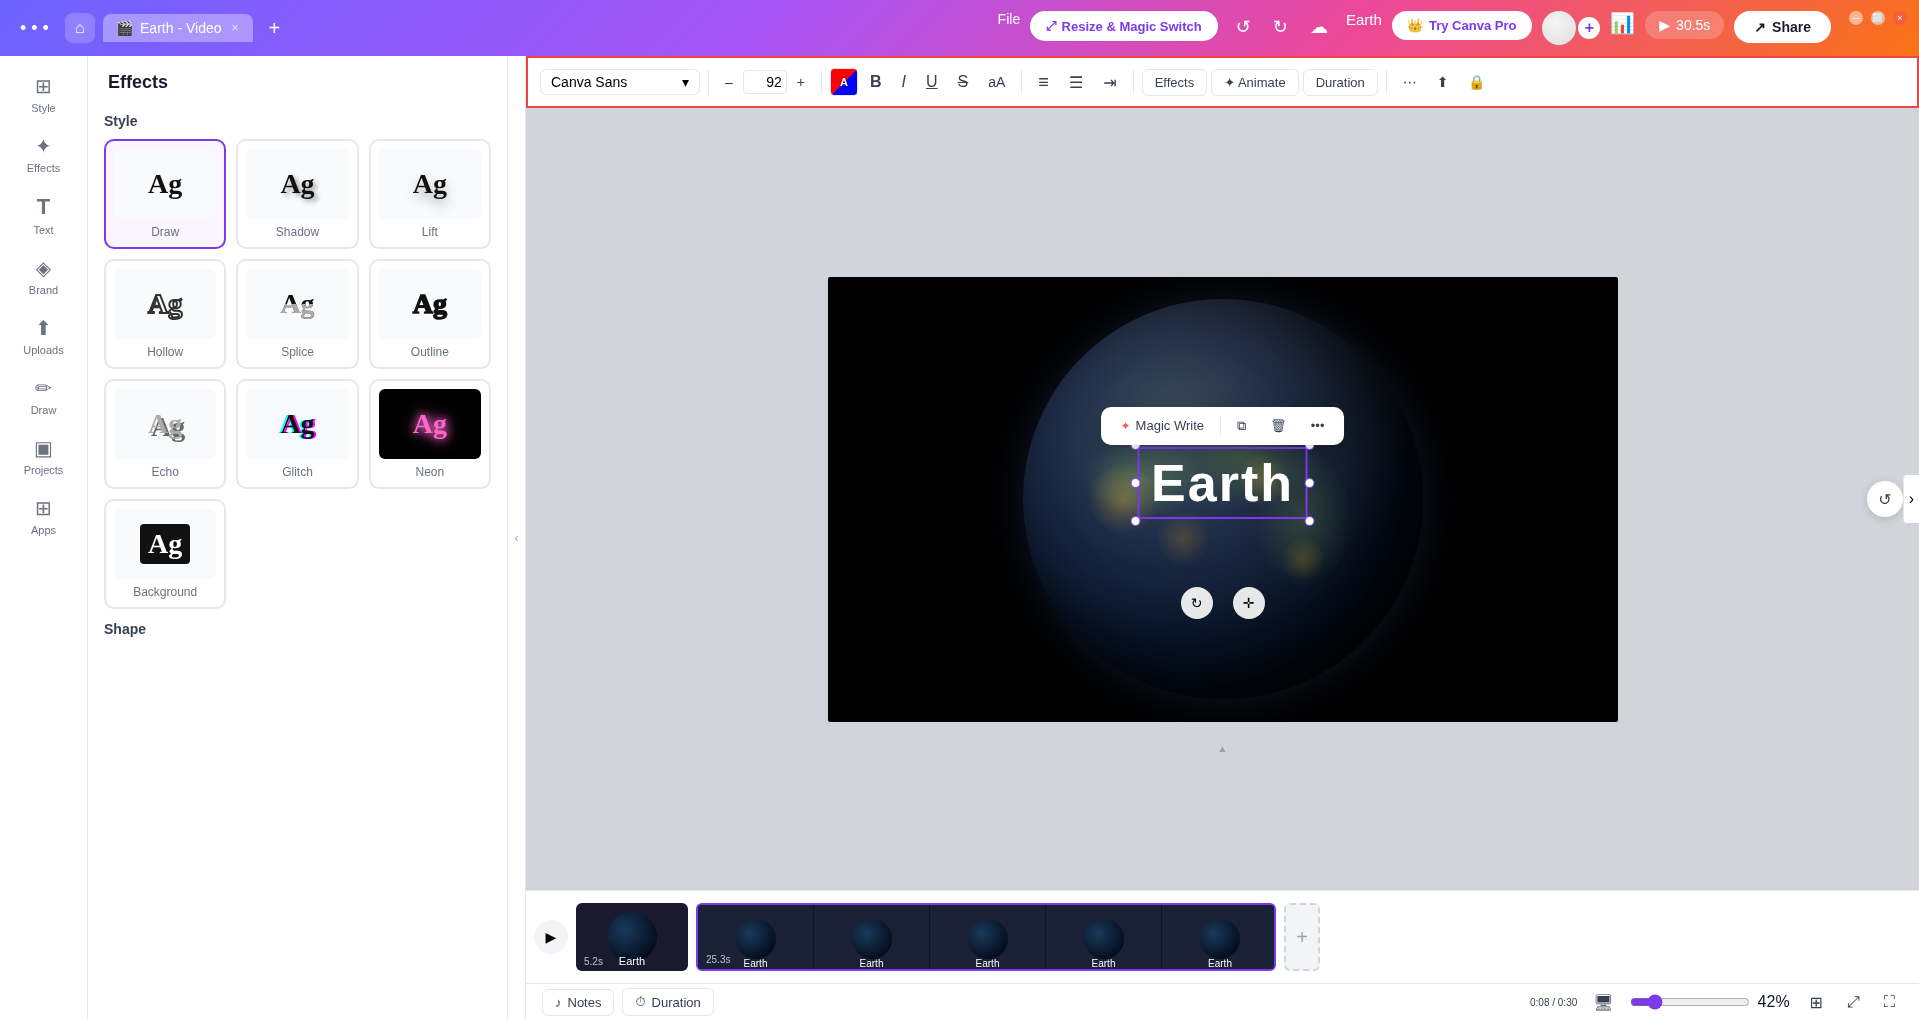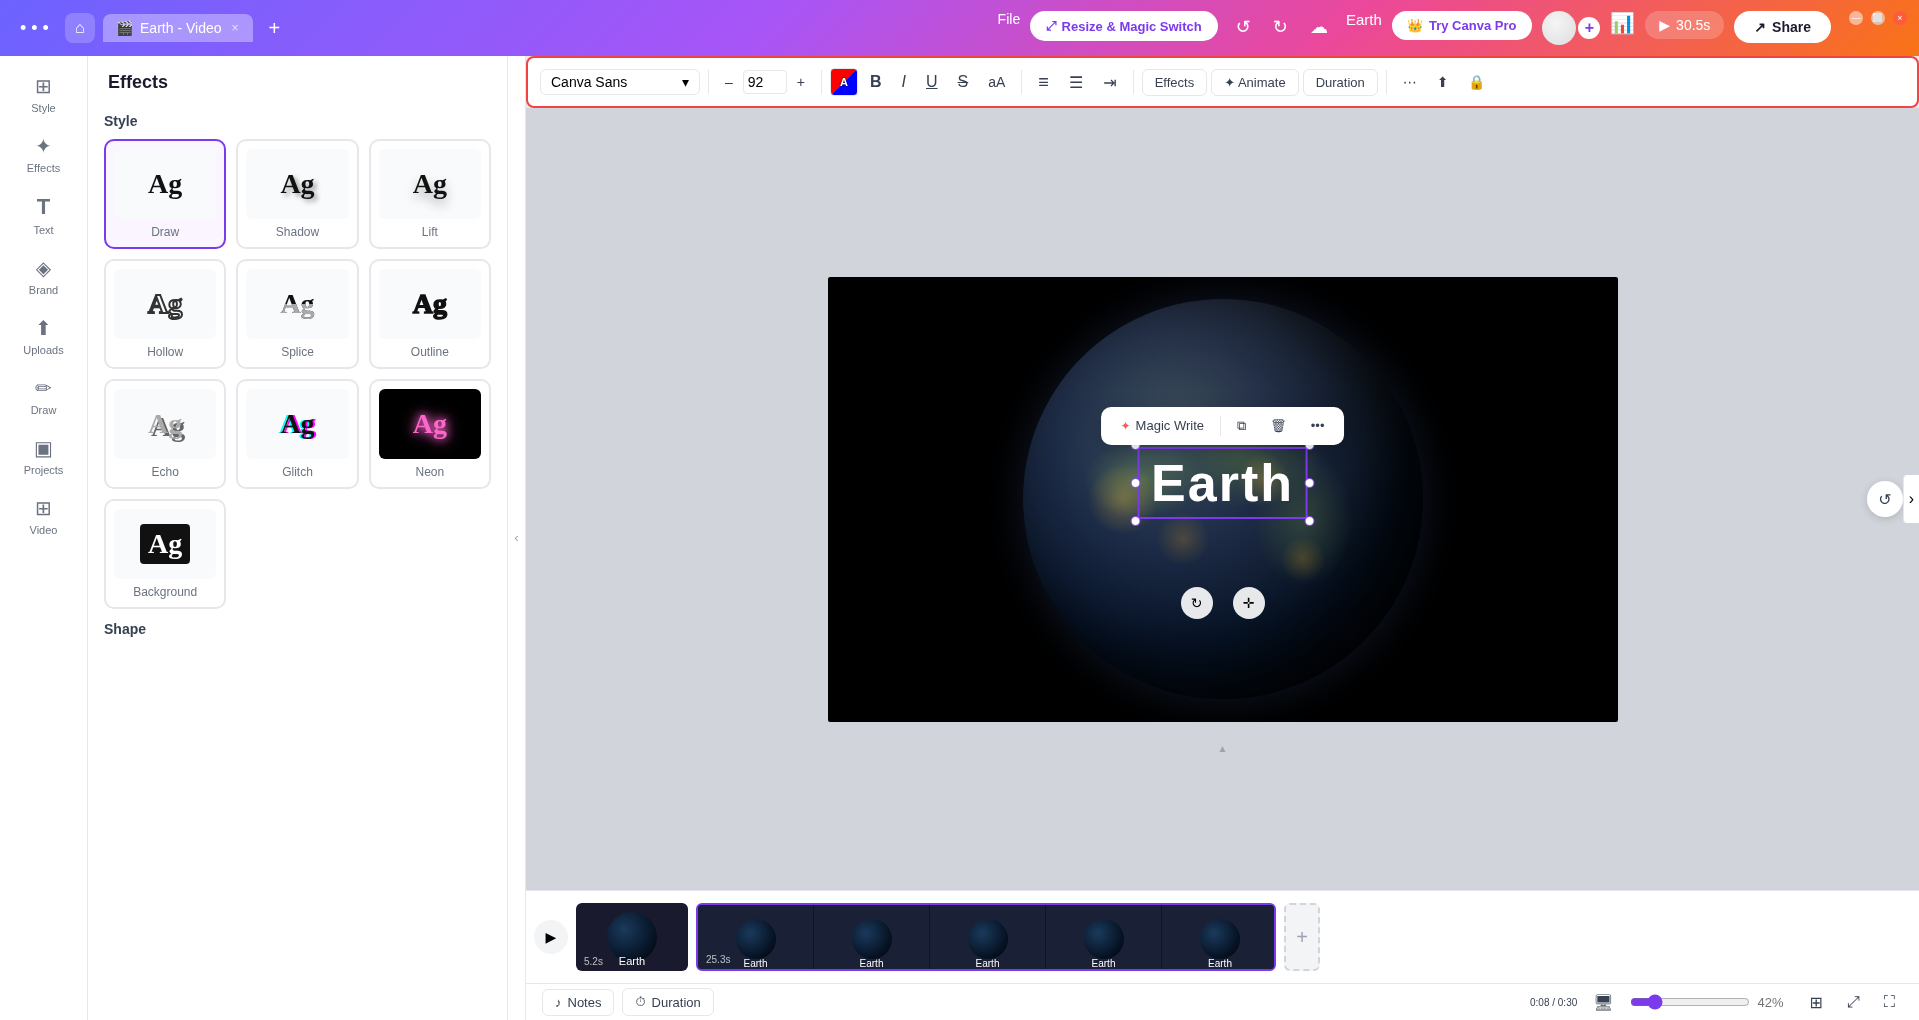--- a/index.html
+++ b/index.html
@@ -201,21 +201,21 @@
     
     .format-toolbar {
       height: 52px;
       background: white;
       border: 2.5px solid #ef4444;
       display: flex;
       align-items: center;
       padding: 0 12px;
       gap: 4px;
       flex-shrink: 0;
-      border-radius: 8px;
+      border-radius: 0;
     }
     .font-select {
       background: white;
       border: 1px solid #e5e7eb;
       border-radius: 6px;
       padding: 4px 10px;
       font-size: 14px;
       cursor: pointer;
       display: flex;
       align-items: center;
@@ -230,21 +230,21 @@
       cursor: pointer;
       border-radius: 4px;
       color: #374151;
       font-size: 14px;
       display: flex;
       align-items: center;
     }
     .font-size-area { display: flex; align-items: center; gap: 2px; }
     .font-size-input {
       width: 44px;
-      text-align: left;
+      text-align: right;
       border: 1px solid #e5e7eb;
       border-radius: 4px;
       padding: 3px 4px;
       font-size: 14px;
     }
     .color-btn { width: 28px; height: 28px; border-radius: 4px; border: 1px solid #e5e7eb; cursor: pointer; display: flex; align-items: center; justify-content: center; }
     .effects-toolbar-btn {
       background: white;
       border: 1px solid #e5e7eb;
       border-radius: 6px;
@@ -474,21 +474,21 @@
     }
     .notes-btn, .duration-btn {
       display: flex; align-items: center; gap: 6px;
       background: none; border: 1px solid #e5e7eb;
       border-radius: 6px; padding: 5px 12px;
       font-size: 13px; cursor: pointer; color: #374151;
     }
     .time-display { font-size: 10px; color: #374151; }
     .bottom-right-controls { margin-left: auto; display: flex; align-items: center; gap: 8px; }
     .zoom-slider { width: 120px; accent-color: #7c3aed; }
-    .zoom-pct { font-size: 13px; color: #737373; min-width: 36px; }
+    .zoom-pct { font-size: 16px; color: #0f172a; min-width: 36px; }
     .grid-view-btn, .fit-btn, .fullscreen-btn {
       background: none; border: none; cursor: pointer;
       padding: 4px 8px; border-radius: 4px; color: #374151; font-size: 16px;
     }
 
     
     .panel-toggle {
       width: 18px;
       background: white;
       display: flex;
@@ -590,21 +590,21 @@
     <div class="sidebar-item">
       <span class="icon">✏</span>
       <span class="label">Draw</span>
     </div>
     <div class="sidebar-item">
       <span class="icon">▣</span>
       <span class="label">Projects</span>
     </div>
     <div class="sidebar-item">
       <span class="icon">⊞</span>
-      <span class="label">Video</span>
+      <span class="label">Apps</span>
     </div>
   </div>
 
   <div class="effects-panel">
     <div class="effects-header">Effects</div>
     <div class="effects-content">
       <div class="section-title">Style</div>
       <div class="style-grid">
 
         <div class="style-card active">

